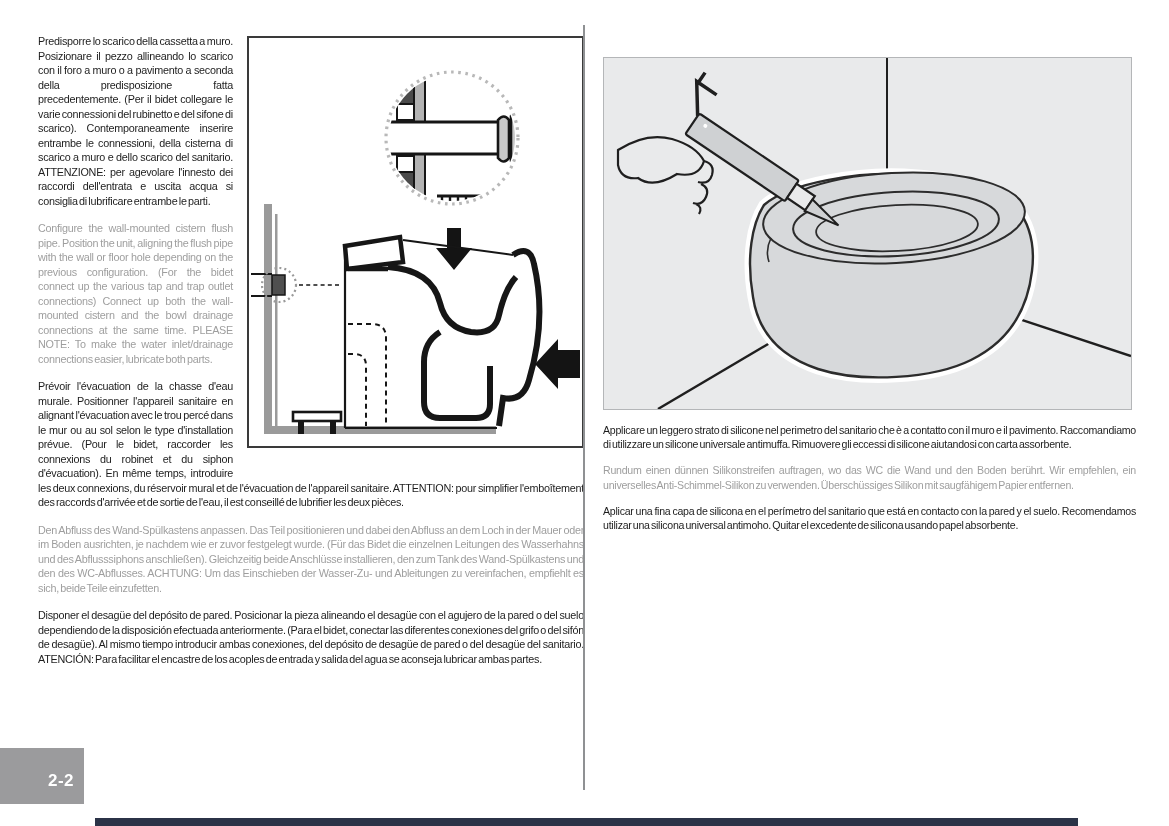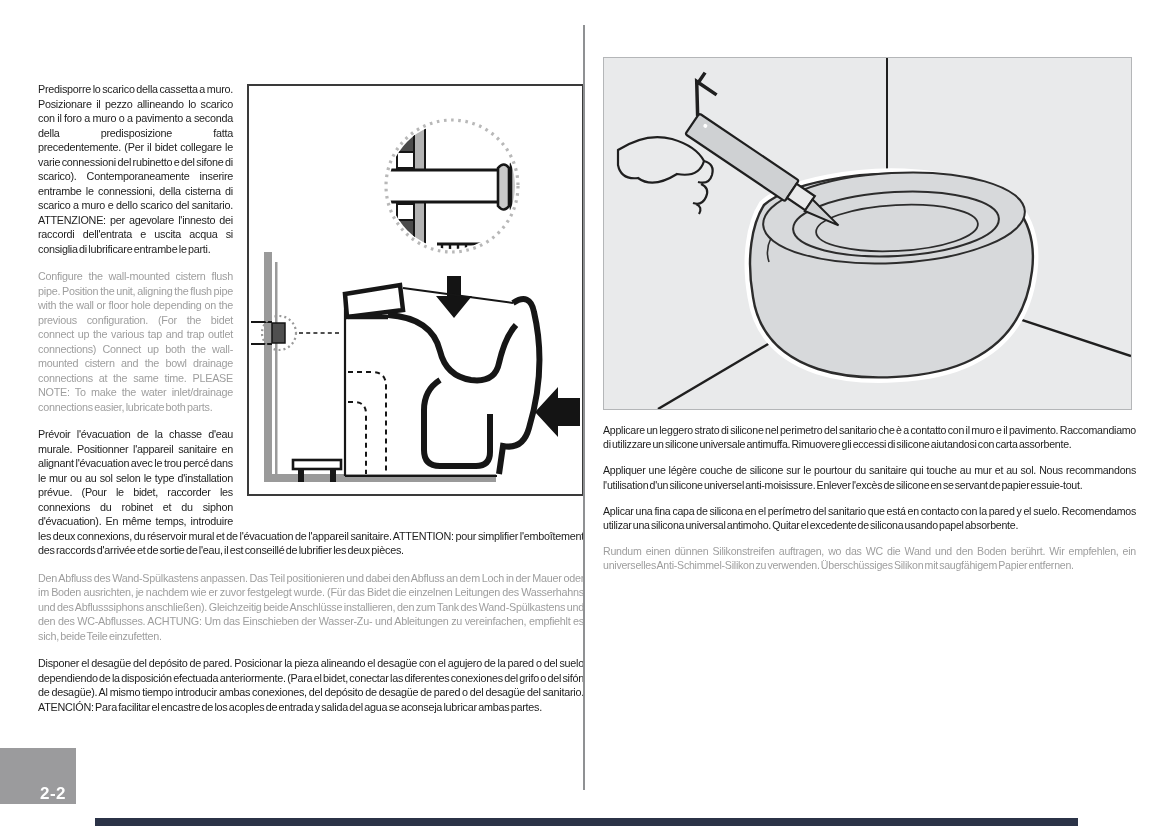--- a/index.html
+++ b/index.html
@@ -8,36 +8,36 @@
     font-family:"Liberation Sans","DejaVu Sans",sans-serif;
   }
   .para{
     font-size:10.8px;line-height:14.5px;text-align:justify;
     letter-spacing:-0.25px;word-spacing:-1.4px;margin:0 0 13px 0;
     color:var(--text-primary,#1d1d1d);
   }
   .para.secondary{color:var(--text-secondary,#9e9e9e);}
   .right-region .para{font-size:10.6px;line-height:14.2px;word-spacing:-1.5px;margin-bottom:12px;}
 
-  .left-region{position:absolute;left:38px;top:34px;width:546px;margin-top:48px;}
+  .left-region{position:absolute;left:38px;top:34px;width:546px;}
   .fig-left-float{float:right;width:337px;height:412px;margin:2px 0 20px 14px;}
   .figure-box-left{width:333px;height:408px;background:#fff;border:2px solid #3a3a3a;}
 
   .right-region{position:absolute;left:603px;top:38px;width:533px;margin-top:19px;}
   .figure-box-right{
     width:527px;height:351px;background:var(--figure-right-bg,#e9eaeb);
     border:1.5px solid #b4b6b8;margin-bottom:13px;
   }
 
   .divider{position:absolute;left:583px;top:25px;width:2px;height:765px;background:var(--divider,#8f9193);}
   .page-tab{
-    position:absolute;left:0;top:748px;width:76px;height:56px;
+    position:absolute;left:0;top:748px;width:84px;height:56px;
     background:var(--page-tab-bg,#9b9b9d);box-sizing:border-box;
     color:var(--page-tab-text,#fff);font-weight:bold;font-size:17px;letter-spacing:0.5px;
-    display:flex;align-items:flex-end;justify-content:flex-end;padding:9px 10px 0 0;
+    display:flex;align-items:center;justify-content:flex-end;padding:9px 10px 0 0;
   }
   .footer-bar{position:absolute;left:95px;top:818px;width:983px;height:8px;background:var(--footer-bar,#2b3347);}
   svg{display:block;}
 </style>
 </head>
 <body>
 
 <div id="page">
 
   <div class="left-region">
@@ -154,23 +154,22 @@
         </g>
 
         <g>
           <path d="M14,92 q28,-18 54,-11 q24,7 32,22 q-5,17 -27,13 q-24,15 -39,4 q-17,2 -20,-13 z" fill="#e9eaeb" stroke="#1f1f1f" stroke-width="2.2"></path>
           <path d="M100,103 q11,3 8,14 q-3,10 -14,7 M97,126 q9,4 5,13 q-4,9 -13,6 M92,146 q7,3 3,10" fill="none" stroke="#1f1f1f" stroke-width="2.2"></path>
         </g>
       </svg>
     </div>
 
     <p class="para">Applicare un leggero strato di silicone nel perimetro del sanitario che è a contatto con il muro e il pavimento. Raccomandiamo di utilizzare un silicone universale antimuffa. Rimuovere gli eccessi di silicone aiutandosi con carta assorbente.</p>
-    <p class="para">Appliquer une légère couche de silicone sur le pourtour du sanitaire qui touche au mur et au sol. Nous recommandons l'utilisation d'un silicone universel anti-moisissure. Enlever l'excès de silicone en se servant de papier essuie-tout.</p>
+    <p class="para secondary">Rundum einen dünnen Silikonstreifen auftragen, wo das WC die Wand und den Boden berührt. Wir empfehlen, ein universelles Anti-Schimmel-Silikon zu verwenden. Überschüssiges Silikon mit saugfähigem Papier entfernen.</p>
     <p class="para">Aplicar una fina capa de silicona en el perímetro del sanitario que está en contacto con la pared y el suelo. Recomendamos utilizar una silicona universal antimoho. Quitar el excedente de silicona usando papel absorbente.</p>
-    <p class="para secondary">Rundum einen dünnen Silikonstreifen auftragen, wo das WC die Wand und den Boden berührt. Wir empfehlen, ein universelles Anti-Schimmel-Silikon zu verwenden. Überschüssiges Silikon mit saugfähigem Papier entfernen.</p>
   </div>
 
   <div class="page-tab">
     <span>2-2</span>
   </div>
 
   <div class="footer-bar"></div>
 
 </div>
 

